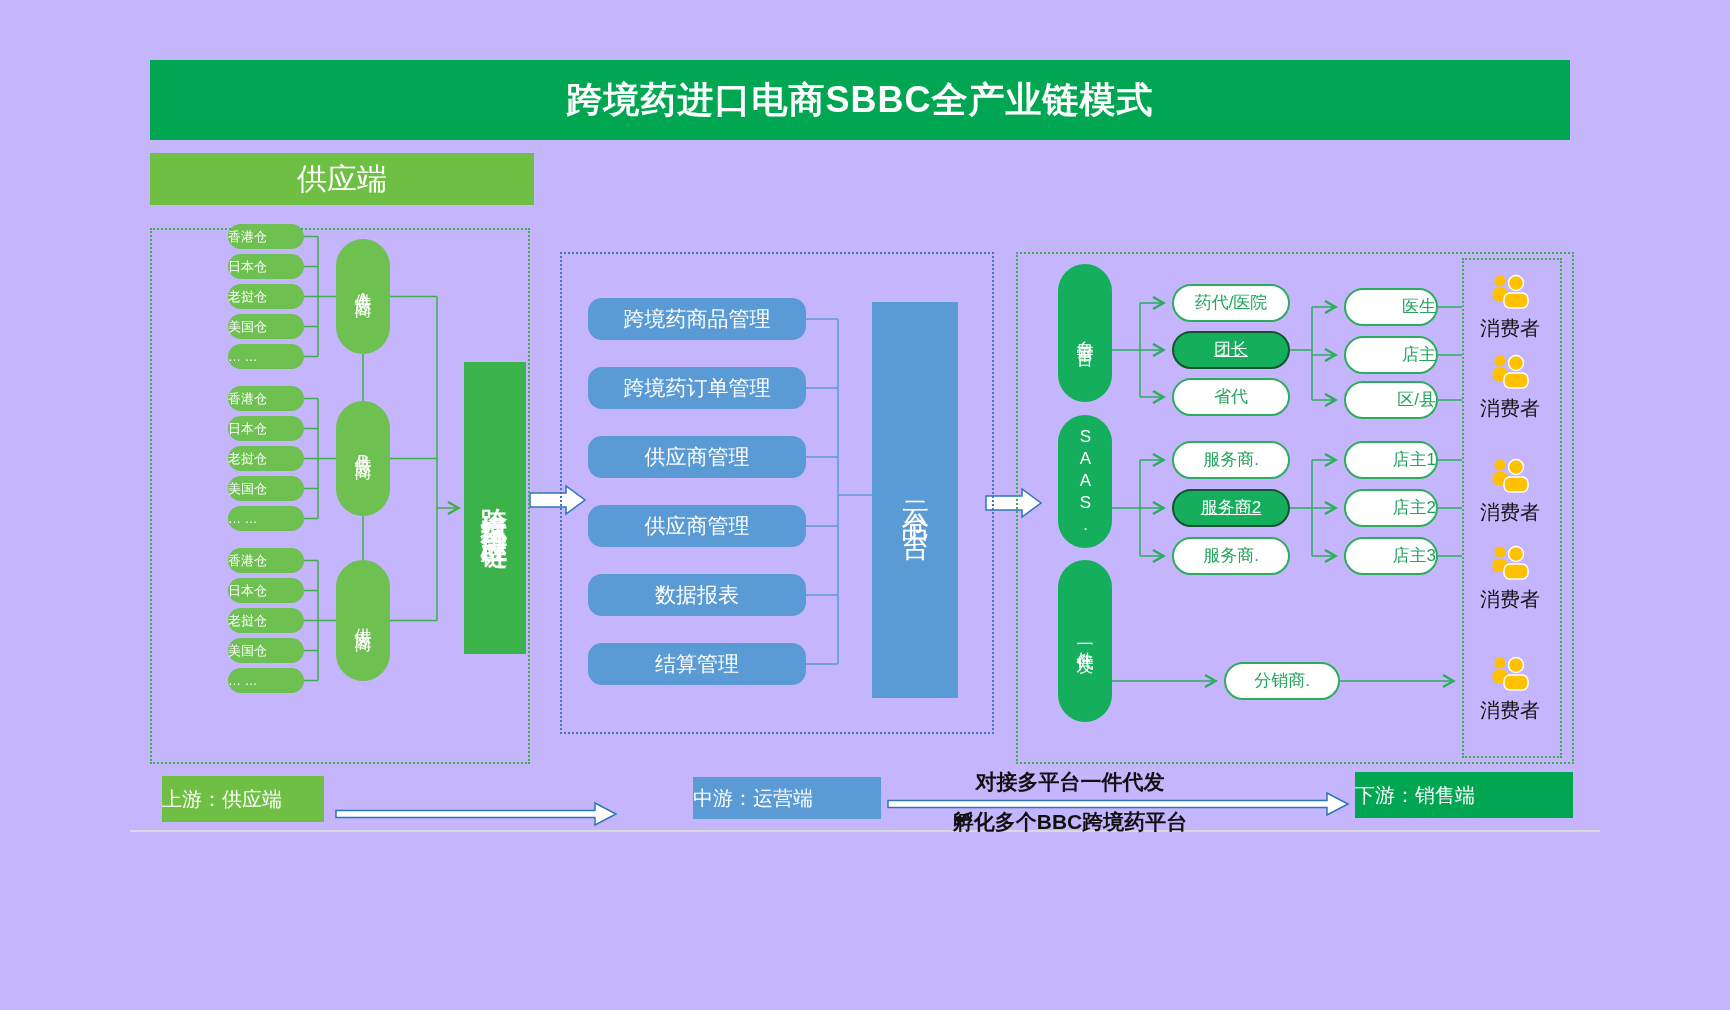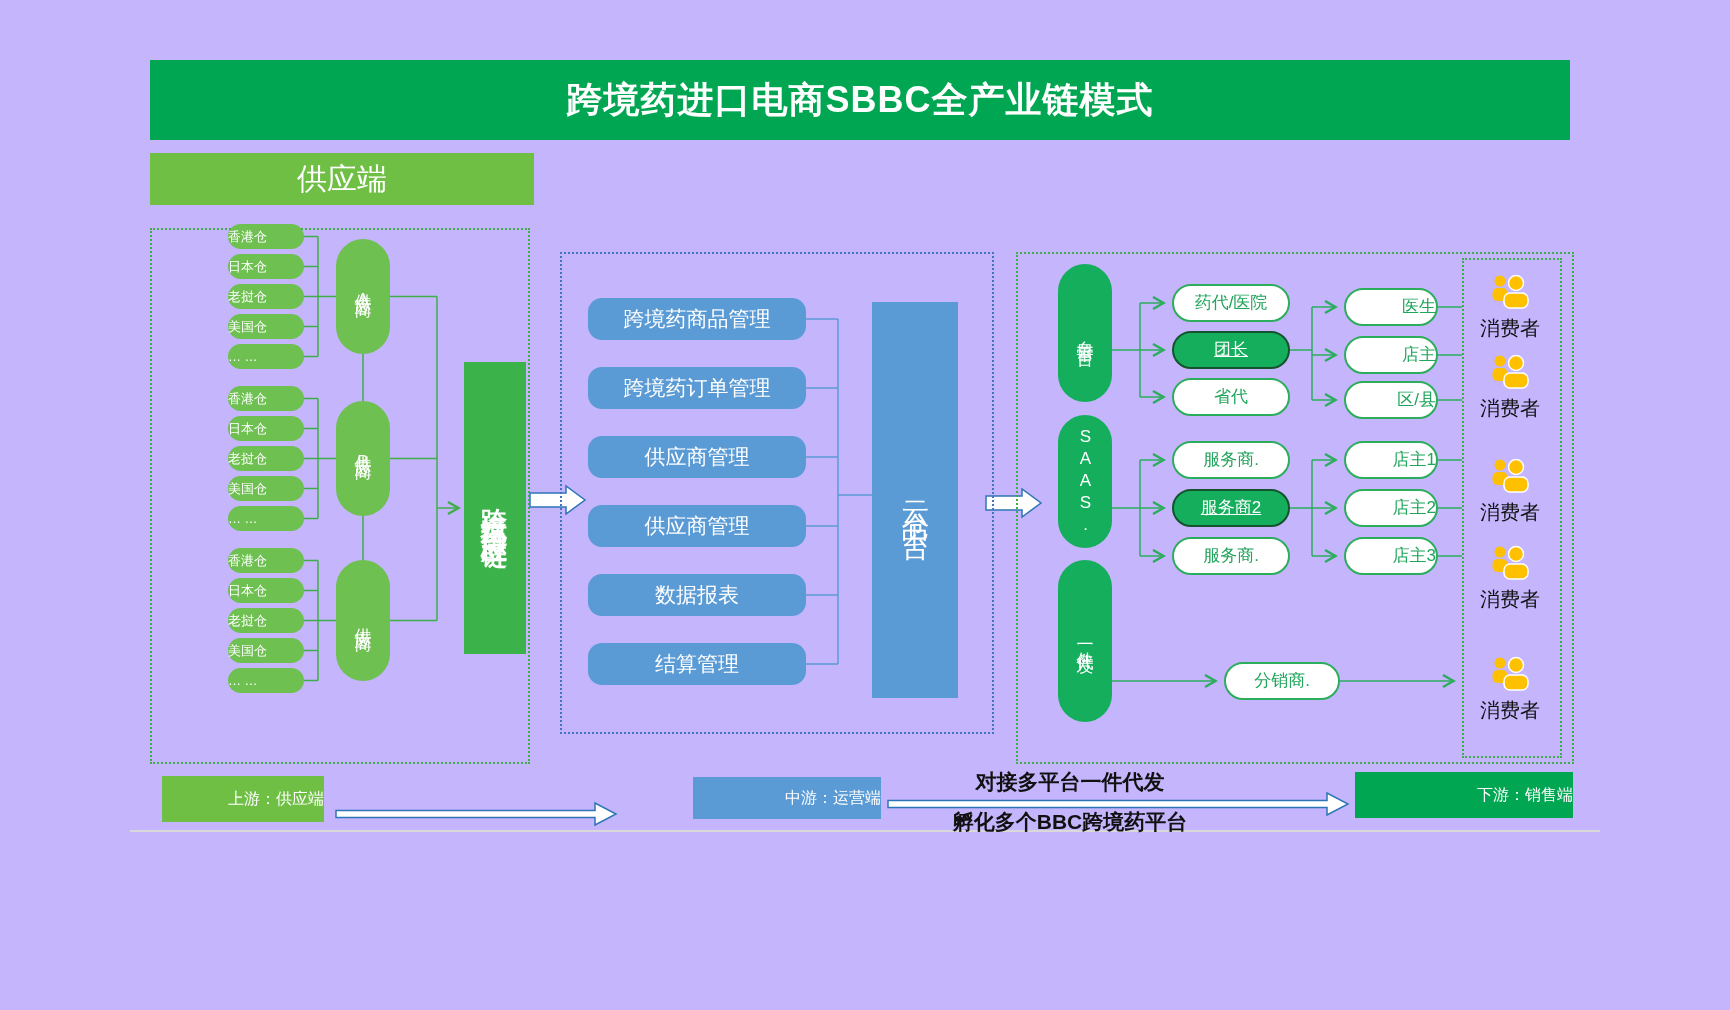--- a/index.html
+++ b/index.html
@@ -40,21 +40,21 @@
       display:flex;align-items:center;justify-content:center;font-size:17px;}
   .onode{height:34px;border-radius:19px;font-size:17px;text-align:center;line-height:34px;}
   .outline{background:#fff;border:2px solid #2BAD5C;color:#21A45B;}
   .nfilled{background:#14AE5C;border:2px solid #14532d;color:#fff;text-decoration:underline;}
   .agent{left:1172px;width:114px;}
   .retail{left:1344px;width:90px;text-align:right;}
 
   .consumer{left:1462px;width:96px;text-align:center;}
   .consumer .clabel{font-size:20px;color:#111;margin-top:1px;font-weight:500;}
 
-  .bbox{height:46px;color:#fff;font-size:16px;text-align:right;line-height:46px;}
+  .bbox{height:46px;color:#fff;font-size:20px;text-align:left;line-height:46px;}
   .b-up{left:162px;top:776px;width:162px;background:#70BF45;}
   .b-mid{left:693px;top:777px;width:188px;height:42px;line-height:42px;background:#5B9BD5;}
   .b-down{left:1355px;top:772px;width:218px;background:#00A651;}
   .flowlabel{font-size:21px;color:#111;font-weight:600;text-align:center;}
   .fl1{left:330px;top:772px;width:280px;}
   .fl2{left:930px;top:768px;width:280px;}
   .fl3{left:915px;top:808px;width:310px;}
 </style>
 </head>
 <body>

